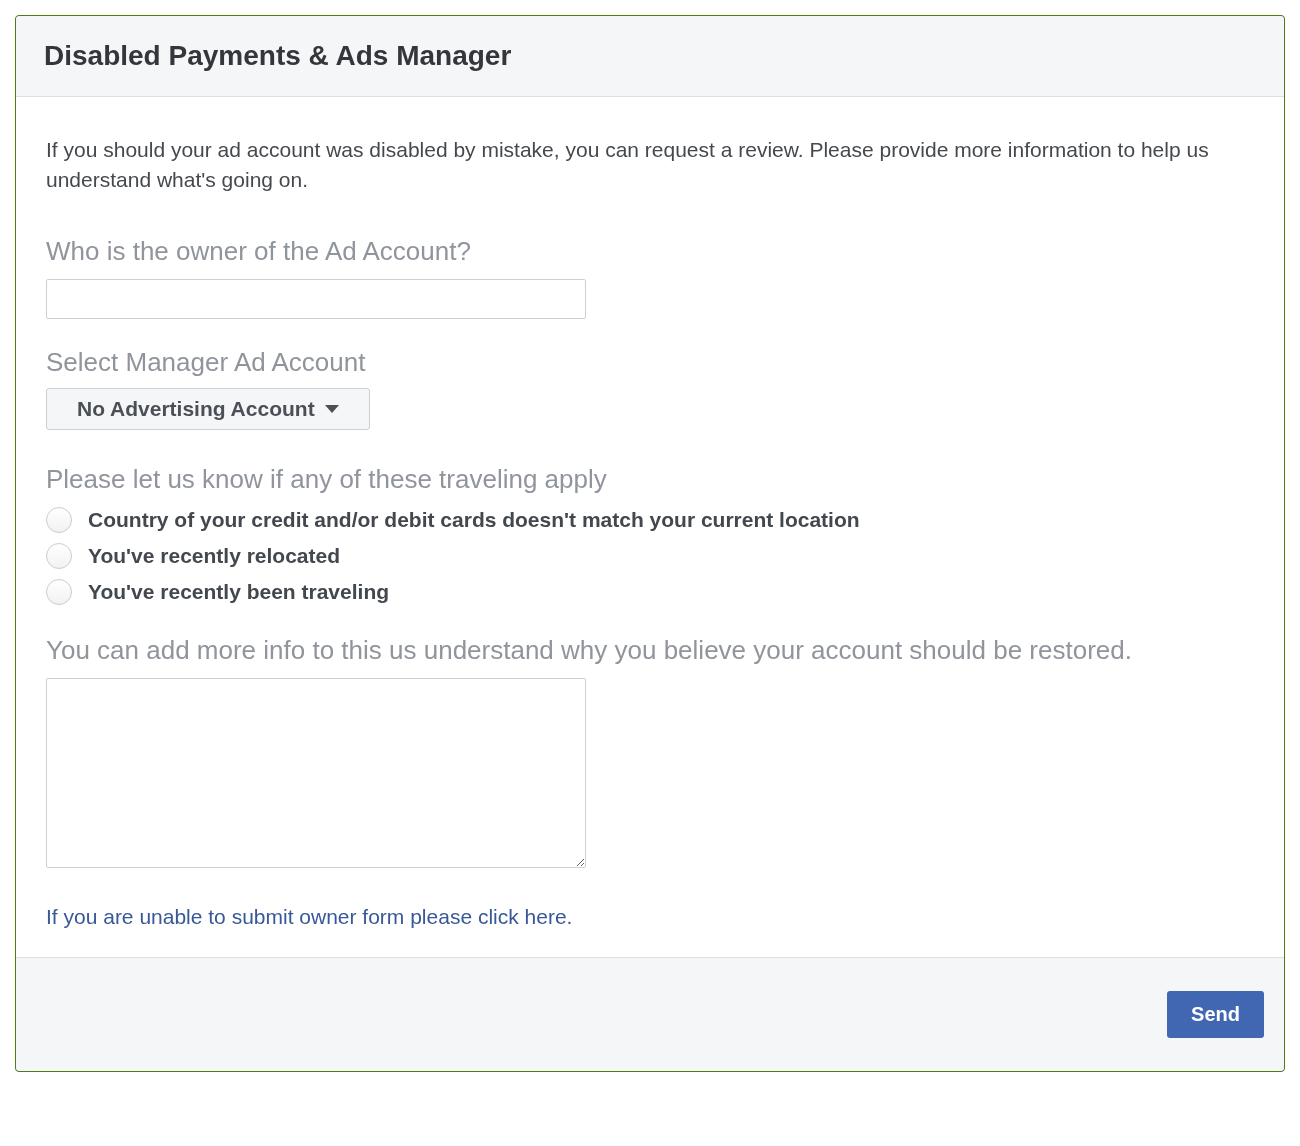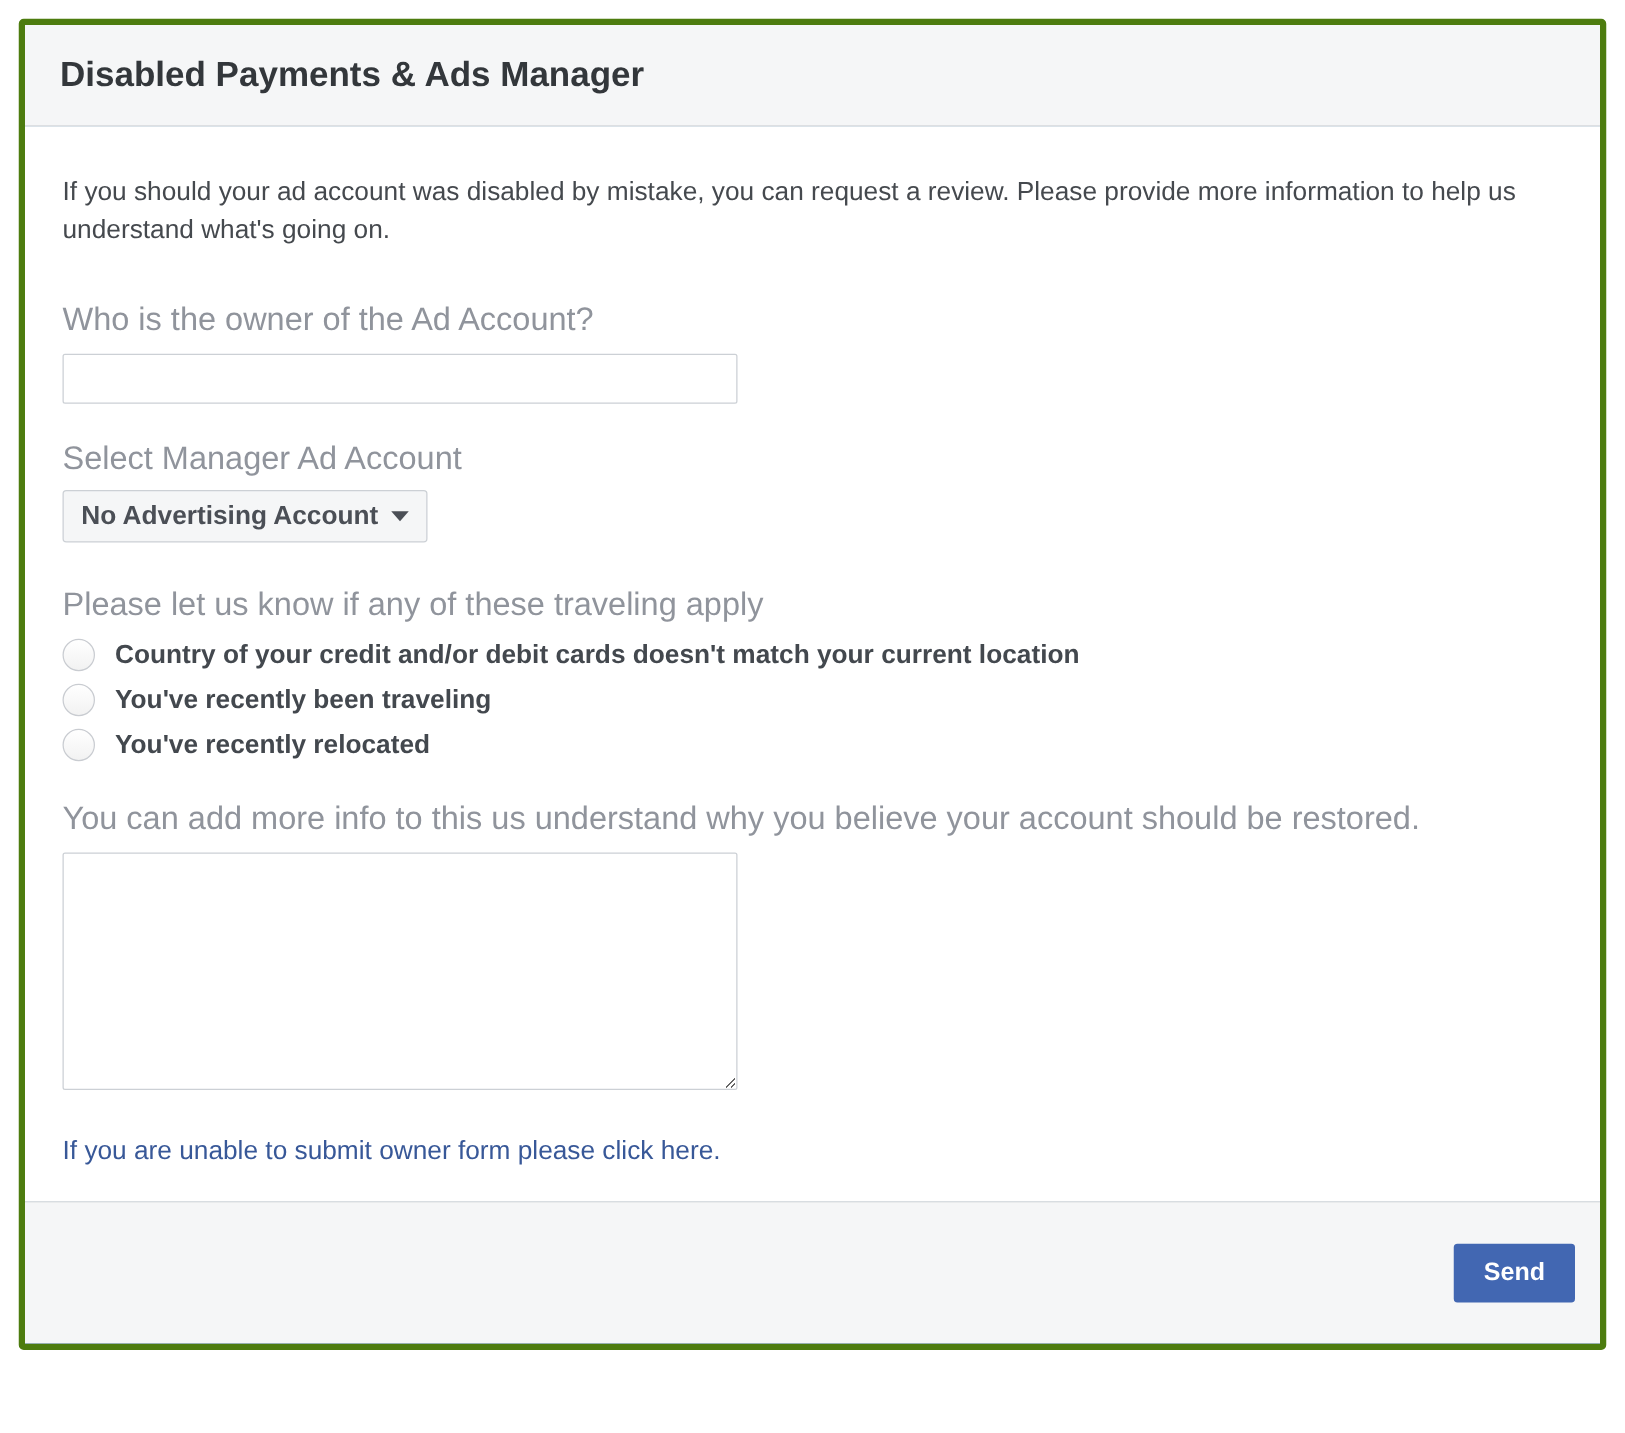--- a/index.html
+++ b/index.html
@@ -8,24 +8,24 @@
       padding: 0;
     }
     body {
       font-family: Helvetica, Arial, sans-serif;
       background: #ffffff;
       padding: 15px;
       font-size: 14px;
       color: #1c1e21;
     }
     .card {
-      border: 5px solid #4d7c0f;
+      border: 1px solid #4d7c0f;
       border-radius: 4px;
       overflow: hidden;
-      background: #0c4a6e;
+      background: #1d4ed8;
       max-width: 1270px;
     }
     .card-header {
       background: #f5f6f7;
       border-bottom: 1px solid #dddfe2;
       padding: 24px 28px;
     }
     .card-header h1 {
       font-size: 28px;
       font-weight: 700;
@@ -60,21 +60,21 @@
     }
     .select-wrap {
       margin-bottom: 34px;
     }
     .select-button {
       display: inline-flex;
       align-items: center;
       background: #f5f6f7;
       border: 1px solid #ccd0d5;
       border-radius: 3px;
-      padding: 8px 14px;
+      padding: 8px 30px;
       font-size: 21px;
       font-weight: 700;
       color: #4b4f56;
       cursor: pointer;
       gap: 10px;
     }
     .caret-down {
       width: 0;
       height: 0;
       border-left: 7px solid transparent;
@@ -171,25 +171,25 @@
     </div>
 
     <label class="form-label">Please let us know if any of these traveling apply</label>
     <div class="radio-group">
       <div class="radio-row">
         <span class="radio-circle"></span>
         <span class="radio-label">Country of your credit and/or debit cards doesn't match your current location</span>
       </div>
       <div class="radio-row">
         <span class="radio-circle"></span>
-        <span class="radio-label">You've recently been traveling</span>
+        <span class="radio-label">You've recently relocated</span>
       </div>
       <div class="radio-row">
         <span class="radio-circle"></span>
-        <span class="radio-label">You've recently relocated</span>
+        <span class="radio-label">You've recently been traveling</span>
       </div>
     </div>
 
     <label class="form-label">You can add more info to this us understand why you believe your account should be restored.</label>
     <textarea class="textarea-input" style=""></textarea>
 
     <div>
       <a class="help-link">If you are unable to submit owner form please click here.</a>
     </div>
 

